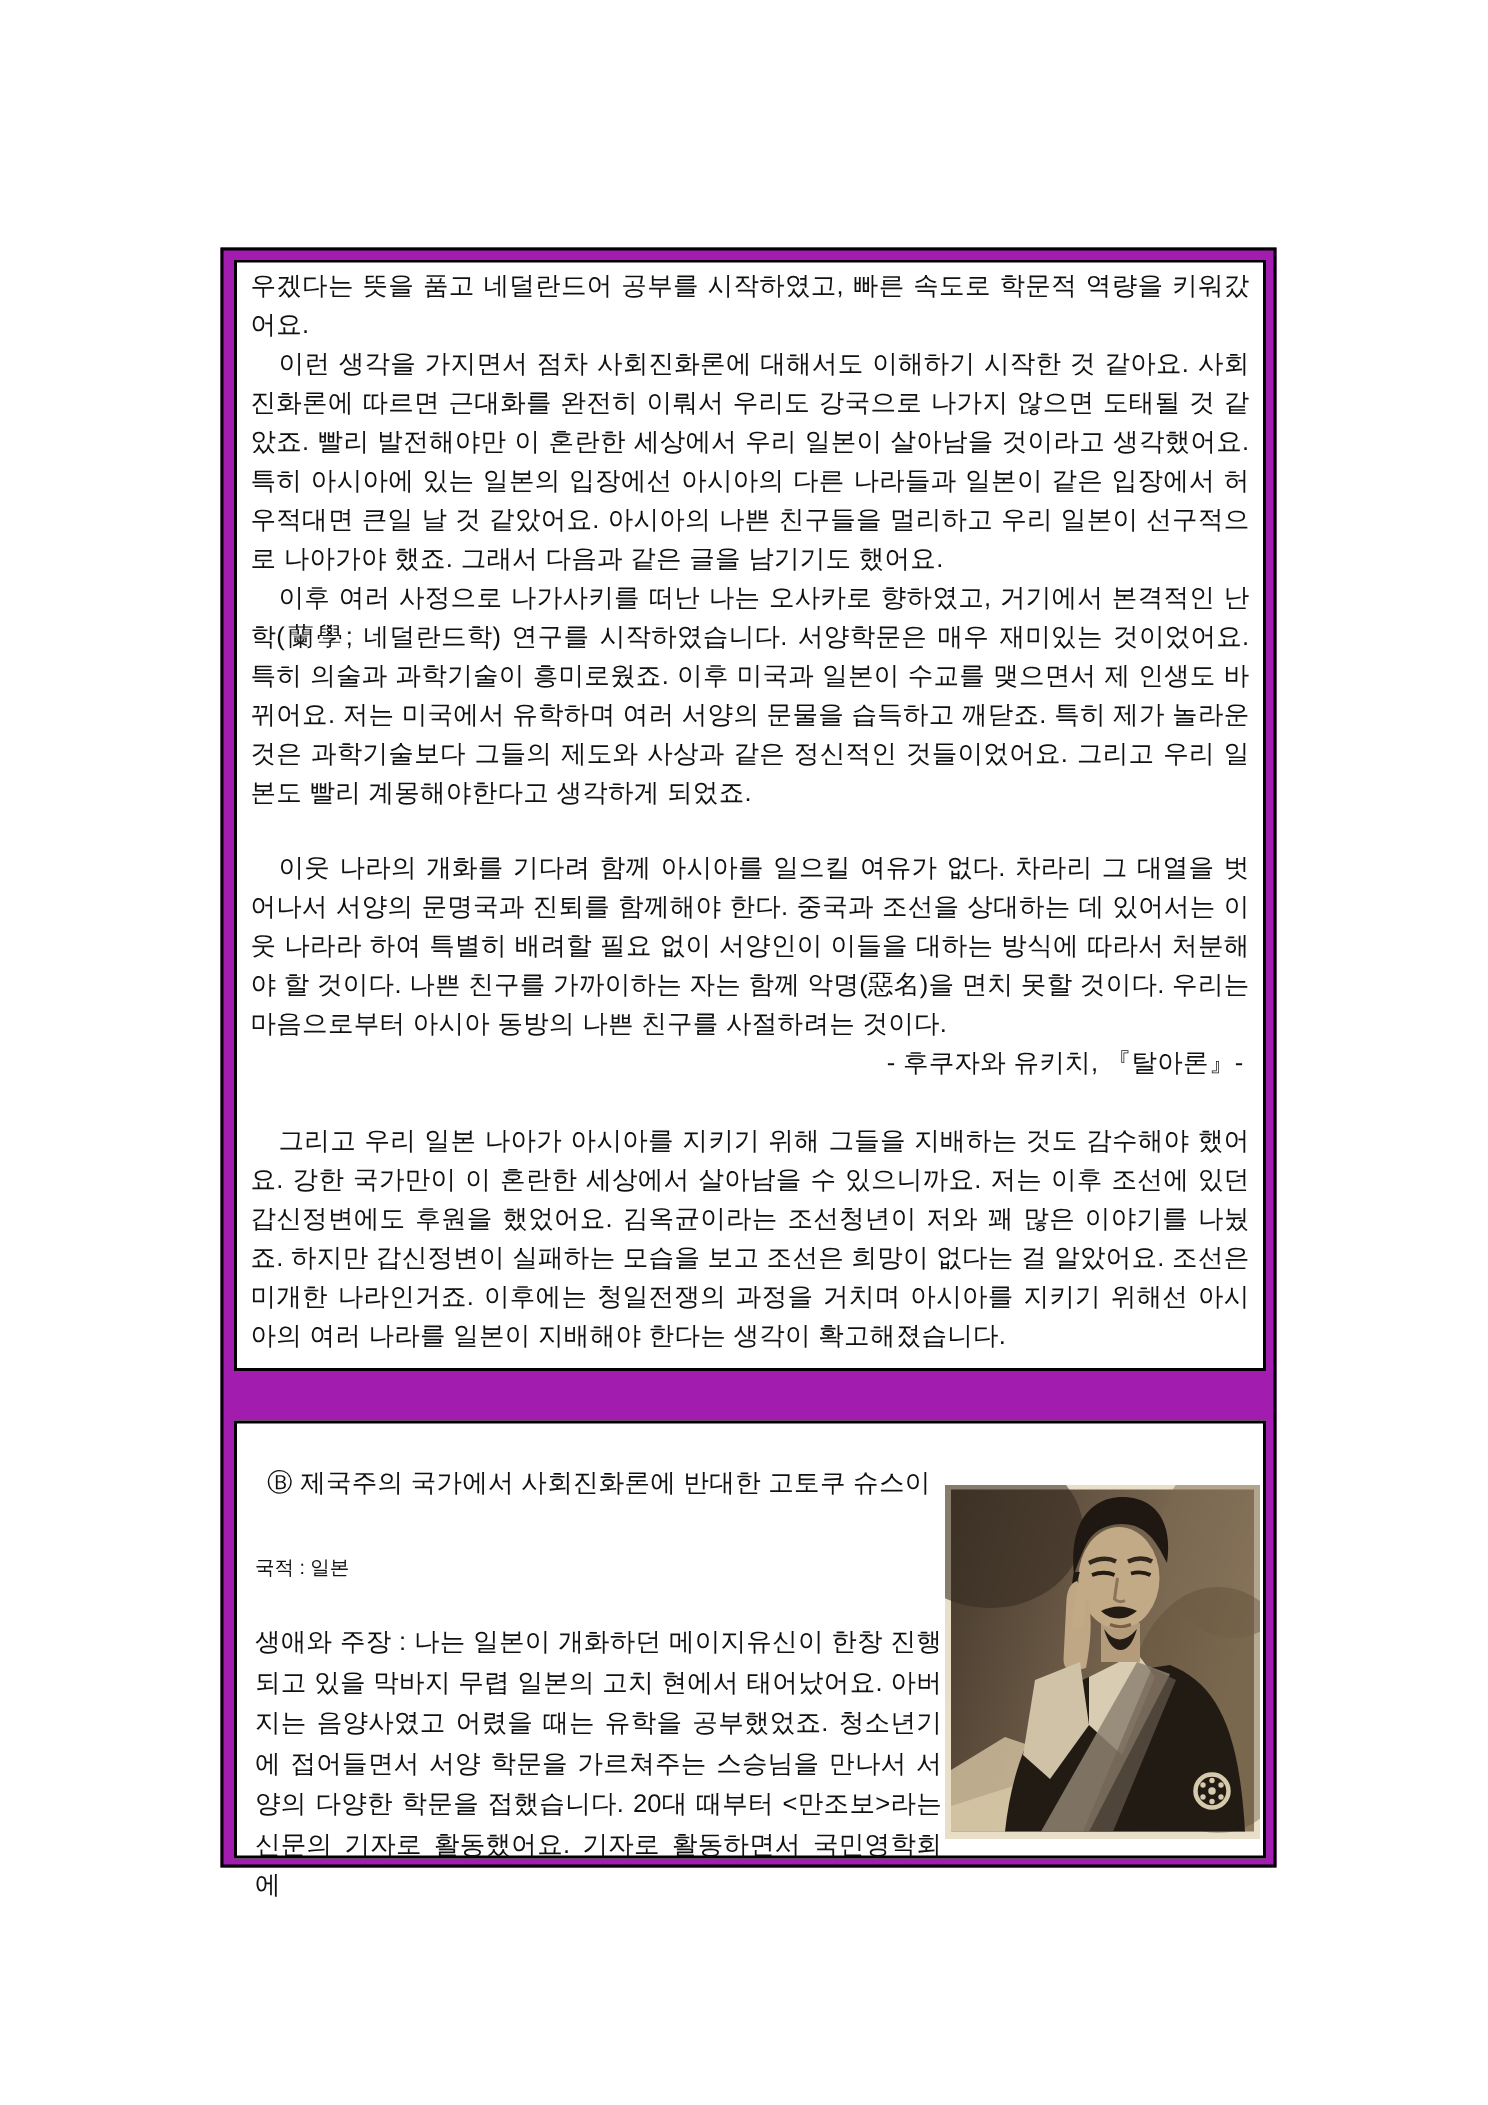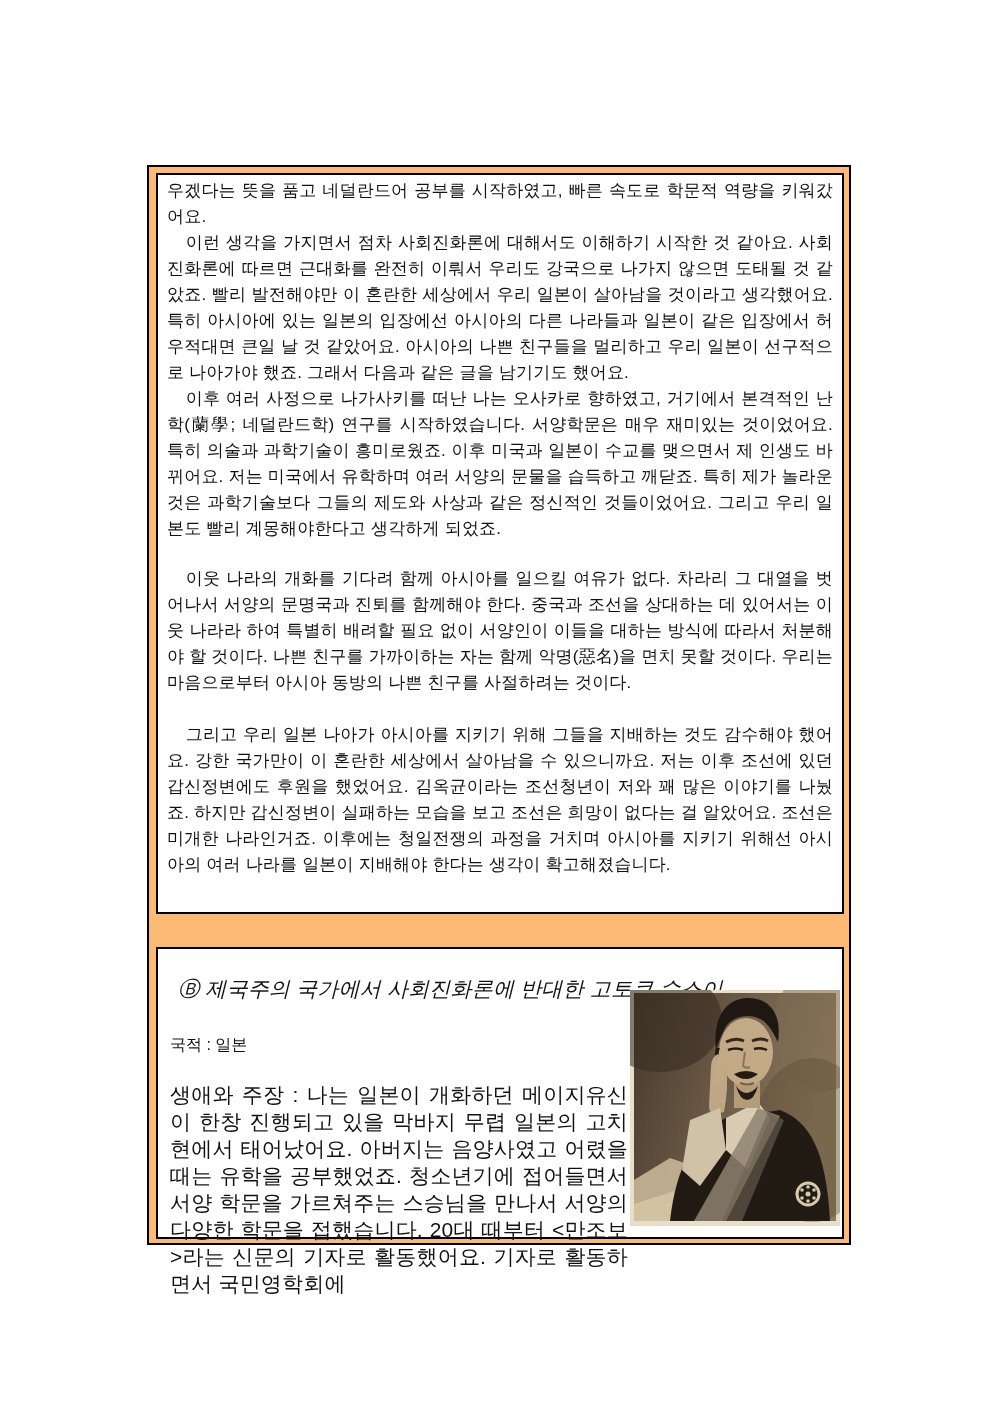--- a/index.html
+++ b/index.html
@@ -13,21 +13,21 @@
     overflow: hidden;
   }
   .outer-frame {
     position: absolute;
     left: 147px;
     top: 165px;
     width: 704px;
     height: 1080px;
     border: 2px solid #000000;
     box-sizing: border-box;
-    background: #fdba74;
+    background: #a21caf;
   }
   .box {
     position: absolute;
     left: 7px;
     width: 688px;
     border: 2px solid #000000;
     box-sizing: border-box;
     background: #ffffff;
   }
   .box-narrative {
@@ -57,35 +57,34 @@
   .attribution {
     text-align: right !important;
     font-size: 17px;
     line-height: 26px;
     margin: 0;
     padding-right: 4px;
   }
   .after-quote { margin-top: 26px !important; }
   .profile-title {
     margin: 28px 0 0 0;
-    font-size: 21px;
+    font-size: 17px;
     line-height: 24px;
     text-indent: 8px;
     letter-spacing: 0.2px;
-    font-style: italic;
   }
   .nationality {
     margin: 32px 0 0 0;
-    font-size: 16px;
+    font-size: 13px;
     line-height: 24px;
   }
   .bio {
     margin: 24px 0 0 0;
     width: 458px;
-    font-size: 21px;
+    font-size: 17px;
     line-height: 27px;
     text-align: justify;
     letter-spacing: 0.2px;
     word-break: break-all;
   }
   .portrait {
     position: absolute;
     left: 472px;
     top: 41px;
     width: 210px;
@@ -97,20 +96,21 @@
 <body>
 
 <div class="page">
   <div class="outer-frame">
 
     <section class="box box-narrative">
       <p class="noindent">우겠다는 뜻을 품고 네덜란드어 공부를 시작하였고, 빠른 속도로 학문적 역량을 키워갔어요.</p>
       <p class="indent">이런 생각을 가지면서 점차 사회진화론에 대해서도 이해하기 시작한 것 같아요. 사회진화론에 따르면 근대화를 완전히 이뤄서 우리도 강국으로 나가지 않으면 도태될 것 같았죠. 빨리 발전해야만 이 혼란한 세상에서 우리 일본이 살아남을 것이라고 생각했어요. 특히 아시아에 있는 일본의 입장에선 아시아의 다른 나라들과 일본이 같은 입장에서 허우적대면 큰일 날 것 같았어요. 아시아의 나쁜 친구들을 멀리하고 우리 일본이 선구적으로 나아가야 했죠. 그래서 다음과 같은 글을 남기기도 했어요.</p>
       <p class="indent">이후 여러 사정으로 나가사키를 떠난 나는 오사카로 향하였고, 거기에서 본격적인 난학(蘭學; 네덜란드학) 연구를 시작하였습니다. 서양학문은 매우 재미있는 것이었어요. 특히 의술과 과학기술이 흥미로웠죠. 이후 미국과 일본이 수교를 맺으면서 제 인생도 바뀌어요. 저는 미국에서 유학하며 여러 서양의 문물을 습득하고 깨닫죠. 특히 제가 놀라운 것은 과학기술보다 그들의 제도와 사상과 같은 정신적인 것들이었어요. 그리고 우리 일본도 빨리 계몽해야한다고 생각하게 되었죠.</p>
       <p class="indent quote">이웃 나라의 개화를 기다려 함께 아시아를 일으킬 여유가 없다. 차라리 그 대열을 벗어나서 서양의 문명국과 진퇴를 함께해야 한다. 중국과 조선을 상대하는 데 있어서는 이웃 나라라 하여 특별히 배려할 필요 없이 서양인이 이들을 대하는 방식에 따라서 처분해야 할 것이다. 나쁜 친구를 가까이하는 자는 함께 악명(惡名)을 면치 못할 것이다. 우리는 마음으로부터 아시아 동방의 나쁜 친구를 사절하려는 것이다.</p>
+      <p class="attribution">- 후쿠자와 유키치, 『탈아론』-</p>
       <p class="indent after-quote">그리고 우리 일본 나아가 아시아를 지키기 위해 그들을 지배하는 것도 감수해야 했어요. 강한 국가만이 이 혼란한 세상에서 살아남을 수 있으니까요. 저는 이후 조선에 있던 갑신정변에도 후원을 했었어요. 김옥균이라는 조선청년이 저와 꽤 많은 이야기를 나눴죠. 하지만 갑신정변이 실패하는 모습을 보고 조선은 희망이 없다는 걸 알았어요. 조선은 미개한 나라인거죠. 이후에는 청일전쟁의 과정을 거치며 아시아를 지키기 위해선 아시아의 여러 나라를 일본이 지배해야 한다는 생각이 확고해졌습니다.</p>
     </section>
 
     <section class="box box-profile">
       <p class="profile-title">Ⓑ 제국주의 국가에서 사회진화론에 반대한 고토쿠 슈스이</p>
       <p class="nationality">국적 : 일본</p>
       <p class="bio">생애와 주장 : 나는 일본이 개화하던 메이지유신이 한창 진행되고 있을 막바지 무렵 일본의 고치 현에서 태어났어요. 아버지는 음양사였고 어렸을 때는 유학을 공부했었죠. 청소년기에 접어들면서 서양 학문을 가르쳐주는 스승님을 만나서 서양의 다양한 학문을 접했습니다. 20대 때부터 &lt;만조보&gt;라는 신문의 기자로 활동했어요. 기자로 활동하면서 국민영학회에</p>
 
       <div class="portrait">
         <svg viewBox="0 0 210 236" width="210" height="236" aria-hidden="true">

